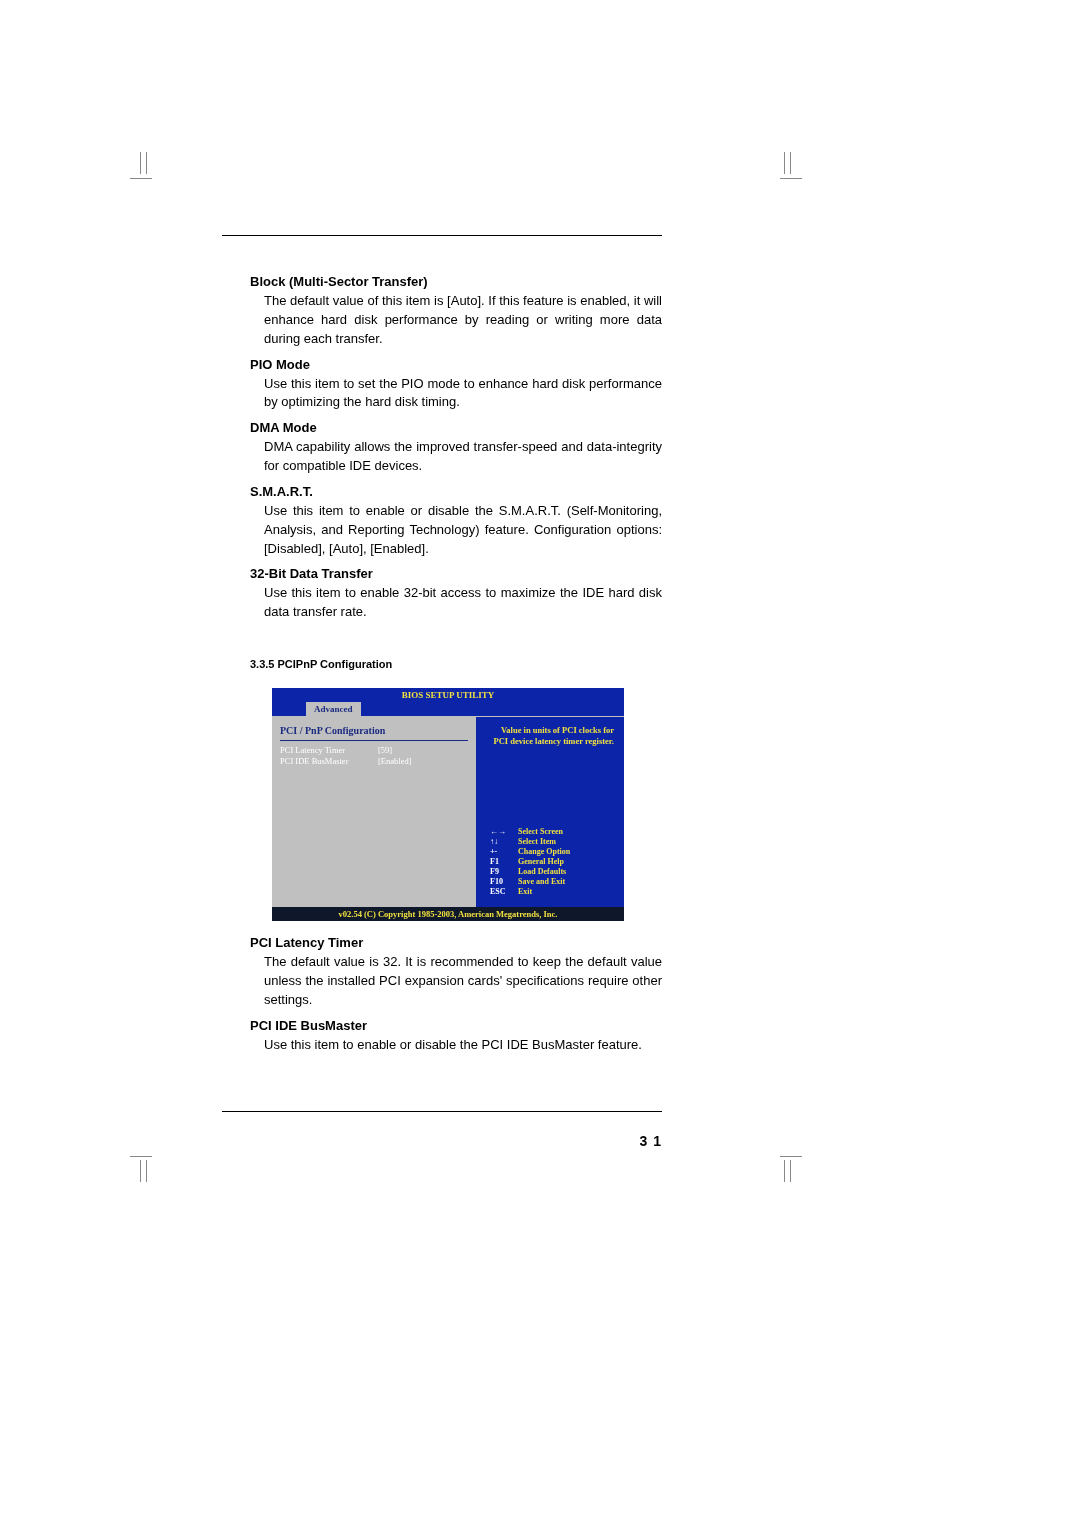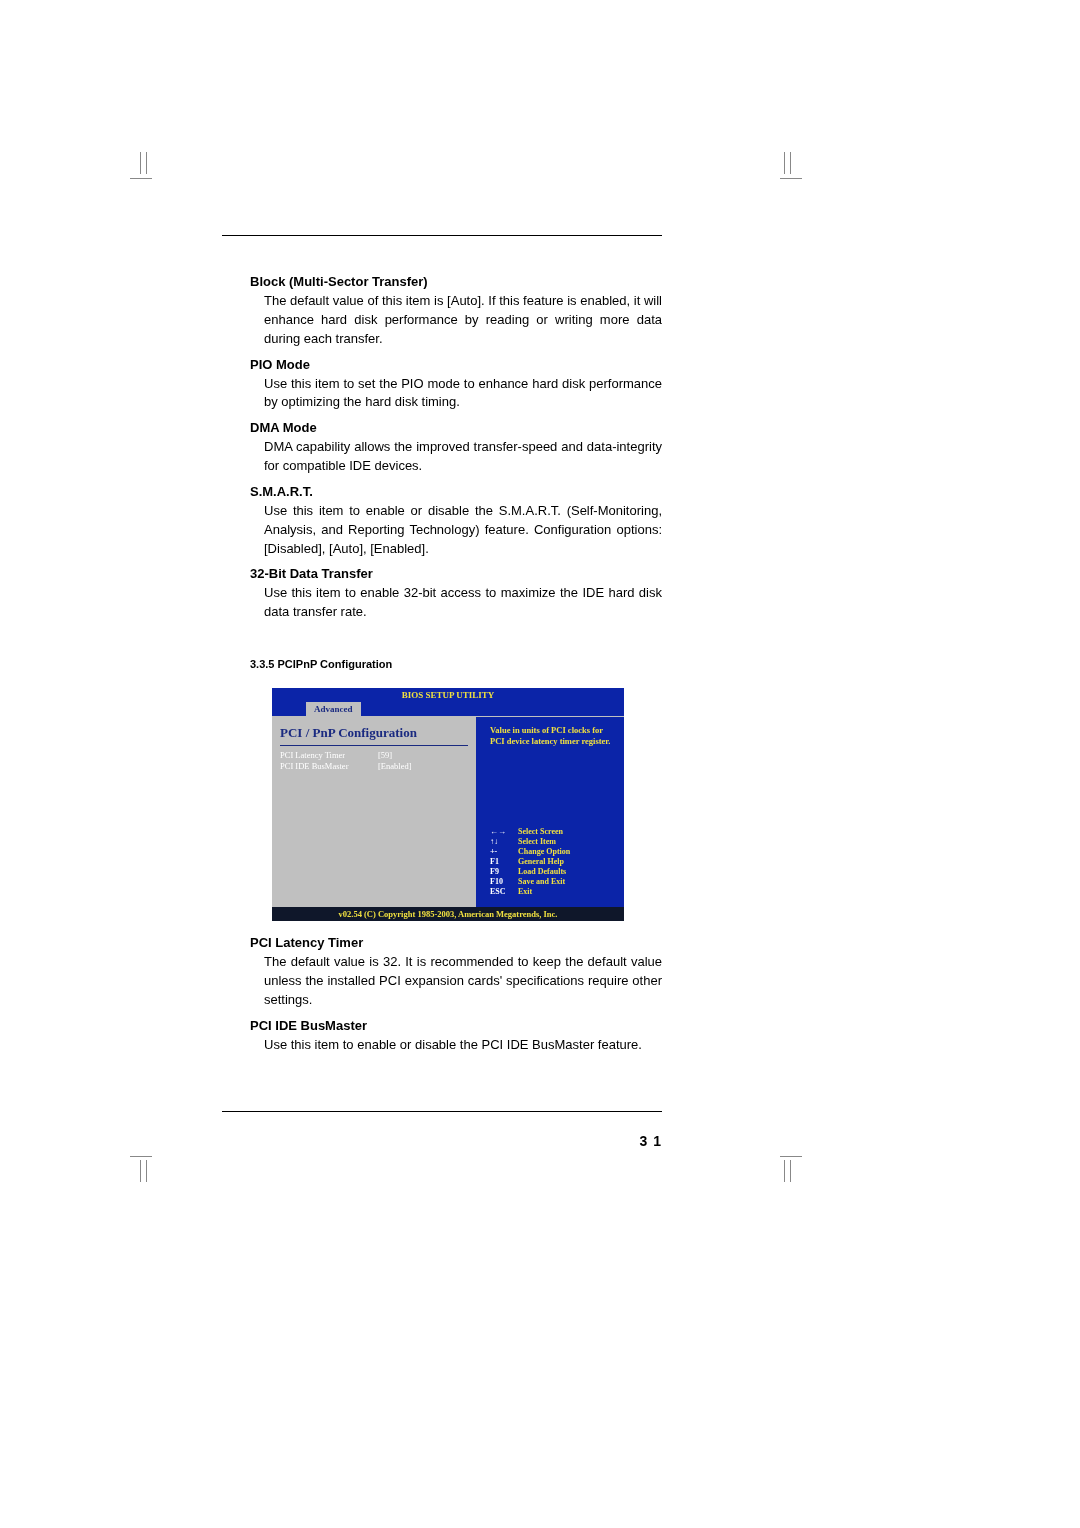--- a/index.html
+++ b/index.html
@@ -88,38 +88,39 @@
     flex: 1;
     background: #0b24a8;
     color: #f0e040;
     padding: 8px 10px 8px 14px;
     position: relative;
     font-size: 8.5px;
   }
   .bios-section-label {
     color: #1a2a80;
     font-weight: bold;
-    font-size: 13px;
+    font-size: 10px;
     margin-bottom: 4px;
   }
   .bios-divider {
     border-top: 1px solid #1a2a80;
     margin: 2px 0 4px 0;
   }
   .bios-row {
     display: flex;
     font-size: 8.5px;
     color: #fff;
     line-height: 1.3;
   }
   .bios-row .k { flex: 0 0 98px; }
   .bios-row .v { flex: 1; }
   .help-text {
     font-weight: bold;
     line-height: 1.25;
+    text-align: right;
   }
   .nav-keys {
     position: absolute;
     left: 14px;
     bottom: 10px;
     right: 10px;
     font-size: 8px;
     font-weight: bold;
     color: #f0e040;
   }

